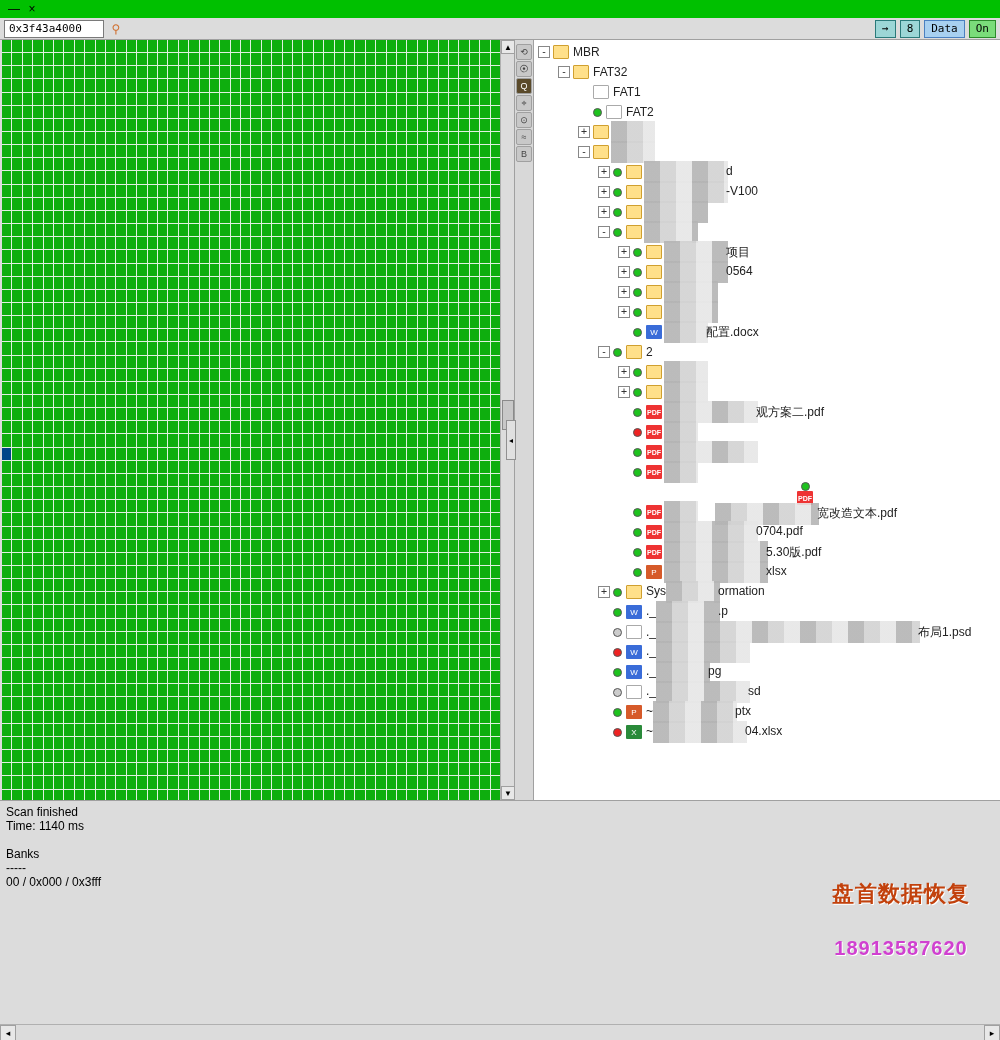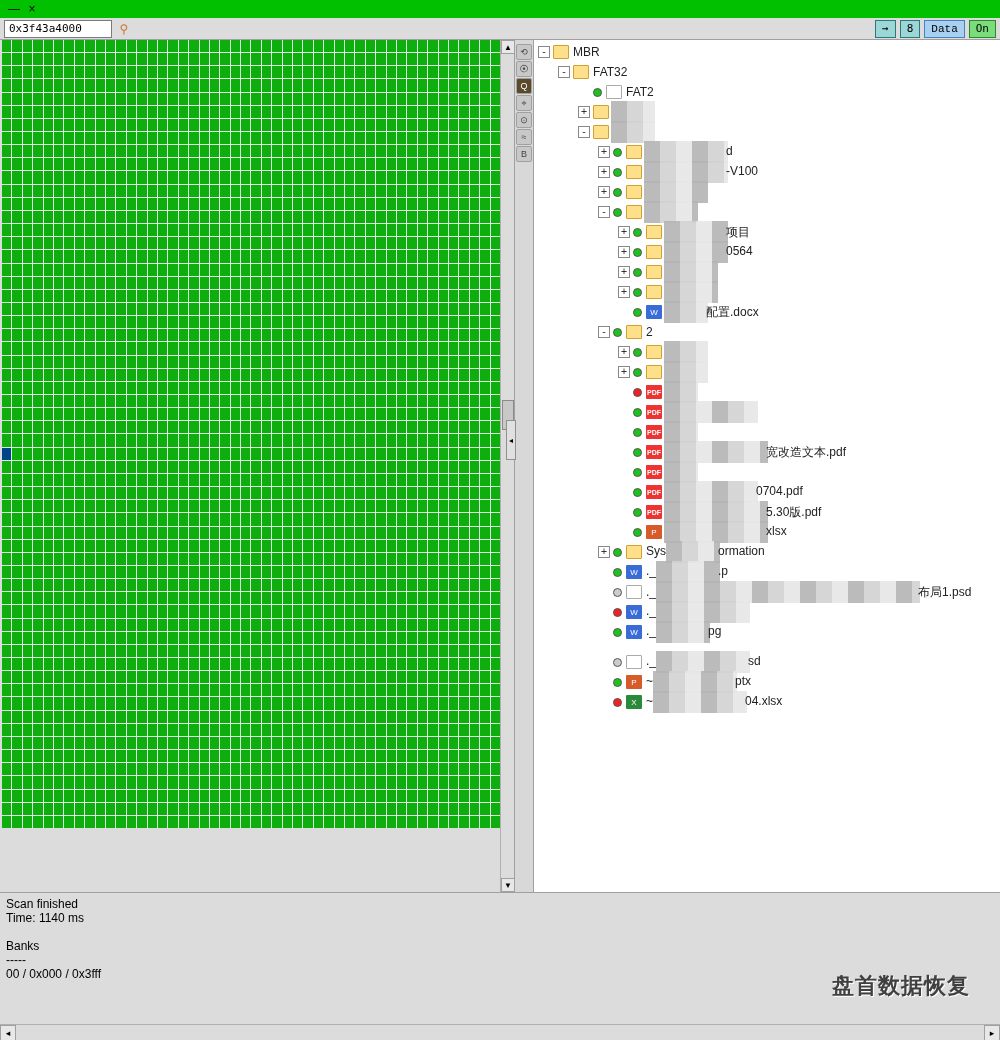--- a/index.html
+++ b/index.html
@@ -3,24 +3,24 @@
 <meta charset="utf-8">
 <style>
   * { box-sizing: border-box; margin: 0; padding: 0; font-family: "Segoe UI", Tahoma, sans-serif; font-size: 12px; }
   body { width: 1000px; height: 1040px; background: #dcdcdc; overflow: hidden; display: flex; flex-direction: column; }
   
   .titlebar { height: 18px; background: #00c000; color: #000; display: flex; align-items: center; padding: 0 4px; font-size: 11px; }
   .titlebar-text { flex: 1; }
   .titlebar-btn { width: 16px; height: 14px; line-height: 12px; display: inline-flex; justify-content: center; align-items: center; margin-left: 2px; cursor: pointer; }
   
   .topbar { height: 22px; background: #dcdcdc; display: flex; align-items: center; padding: 2px 4px; gap: 4px; border-bottom: 1px solid #a0a0a0; }
-  .addr-input { width: 108px; height: 18px; border: 1px solid #7a7a7a; background: #fff; padding: 0 4px; font-family: monospace; font-size: 11px; }
+  .addr-input { width: 100px; height: 18px; border: 1px solid #7a7a7a; background: #fff; padding: 0 4px; font-family: monospace; font-size: 11px; }
   .tb-ico { width: 16px; height: 16px; display: inline-flex; justify-content: center; align-items: center; font-size: 12px; cursor: pointer; }
   .tb-btn { height: 18px; padding: 0 6px; border: 1px solid #2a7a7a; background: #9cd6d6; font-size: 11px; font-family: monospace; cursor: pointer; text-align: center; }
-  .tb-btn.data { background: #a8d0f0; border-color: #4a80c0; font-family: Liberation Mono, monospace; }
+  .tb-btn.data { background: #a8d0f0; border-color: #4a80c0; }
   .tb-btn.on { background: #7adc7a; border-color: #2a8a2a; }
   .tb-spacer { flex: 1; }
 
   .main { flex: 1; display: flex; overflow: hidden; }
   
   .left-panel { width: 514px; background: #dcdcdc; position: relative; }
   .grid-canvas { position: absolute; top: 0; left: 2px; width: 498px; height: 788px; background: #118811; }
   .grid-cells { position: absolute; inset: 0; display: grid; grid-template-columns: repeat(48, 1fr); grid-template-rows: repeat(60, 1fr); gap: 1px; background: #e0f0e0; }
   .grid-cells > div { background: #0eae0e; }
   .grid-cells > div.sel { background: #004488; }
@@ -48,23 +48,23 @@
   .ficon.file { background:#fff; border:1px solid #aaa; border-radius:1px; }
   .ficon.pdf { background:#e33; color:#fff; font-size:7px; font-weight:bold; border-radius:1px; }
   .ficon.doc { background:#3a6cd8; color:#fff; border-radius:1px; font-size:8px; }
   .ficon.xls { background:#2a8a3a; color:#fff; border-radius:1px; font-size:8px; }
   .ficon.ppt { background:#d65a2a; color:#fff; border-radius:1px; font-size:8px; }
   .tlabel { position:relative; }
   .pixelate { position:relative; }
   .pixelate::before { content:""; position:absolute; left:-2px; top:-3px; right:-2px; bottom:-3px; background: repeating-linear-gradient(90deg, rgba(180,180,180,0.9) 0 16px, rgba(210,210,210,0.9) 16px 32px, rgba(230,230,230,0.9) 32px 48px); filter: blur(0.3px); }
   .tlabel span { position:relative; z-index:2; }
   
-  .bottom { height: 148px; background:#dcdcdc; border-top:1px solid #a0a0a0; position:relative; font-family: "Courier New", monospace; font-size:12px; color:#000; padding:4px 6px; white-space:pre; }
+  .bottom { height: 240px; background:#dcdcdc; border-top:1px solid #a0a0a0; position:relative; font-family: "Courier New", monospace; font-size:12px; color:#000; padding:4px 6px; white-space:pre; }
   .watermark { position:absolute; right:30px; top:50px; text-align:center; }
-  .watermark .w1 { font-size:22px; font-weight:bold; color:#404040; text-shadow: 1px 1px 0 #fff; letter-spacing:1px; }
+  .watermark .w1 { font-size:22px; font-weight:bold; color:#c2410c; text-shadow: 1px 1px 0 #fff; letter-spacing:1px; }
   .watermark .w2 { font-size:20px; font-weight:bold; color:#d040d0; text-shadow: 1px 1px 0 #fff; letter-spacing:1px; }
   .hscroll { position:absolute; left:0; bottom:0; right:0; height:16px; background:#dcdcdc; border-top:1px solid #b0b0b0; }
   .hscroll .harrow { position:absolute; top:0; width:16px; height:16px; background:#e8e8e8; border:1px solid #a0a0a0; display:flex; justify-content:center; align-items:center; font-size:9px; cursor:pointer; }
   .hscroll .harrowL { left:0; } .hscroll .harrowR { right:0; }
 </style>
 </head>
 <body>
 
 <div class="titlebar">
   <span class="titlebar-btn">—</span>
@@ -2993,20 +2993,25 @@
           <span class="ficon folder"></span>
           <span class="tlabel"><span>MBR</span></span>
         </div>
         <div class="tree-row" style="padding-left: 20px;">
           <span class="exp">-</span>
           <span class="ficon folder"></span>
           <span class="tlabel"><span>FAT32</span></span>
         </div>
         <div class="tree-row" style="padding-left: 40px;">
           <span class="exp blank"></span>
+          <span class="ficon file"></span>
+          <span class="tlabel"><span>FAT1</span></span>
+        </div>
+        <div class="tree-row" style="padding-left: 40px;">
+          <span class="exp blank"></span>
           <span class="dot green"></span>
           <span class="ficon file"></span>
           <span class="tlabel"><span>FAT2</span></span>
         </div>
         <div class="tree-row" style="padding-left: 40px;">
           <span class="exp">+</span>
           <span class="ficon folder"></span>
           <span class="tlabel"><span class="pixelate" style="display: inline-block; width: 40px; height: 16px; vertical-align: middle;"></span></span>
         </div>
         <div class="tree-row" style="padding-left: 40px;">
@@ -3081,37 +3086,43 @@
           <span class="tlabel"><span class="pixelate" style="display: inline-block; width: 40px; height: 16px; vertical-align: middle;"></span></span>
         </div>
         <div class="tree-row" style="padding-left: 80px;">
           <span class="exp">+</span>
           <span class="dot green"></span>
           <span class="ficon folder"></span>
           <span class="tlabel"><span class="pixelate" style="display: inline-block; width: 40px; height: 16px; vertical-align: middle;"></span></span>
         </div>
         <div class="tree-row" style="padding-left: 80px;">
           <span class="exp blank"></span>
+          <span class="dot green"></span>
+          <span class="ficon pdf">PDF</span>
+          <span class="tlabel"><span class="pixelate" style="display: inline-block; width: 90px; height: 16px; vertical-align: middle;"></span><span>观方案二.pdf</span></span>
+        </div>
+        <div class="tree-row" style="padding-left: 80px;">
+          <span class="exp blank"></span>
           <span class="dot red"></span>
           <span class="ficon pdf">PDF</span>
           <span class="tlabel"><span class="pixelate" style="display: inline-block; width: 30px; height: 16px; vertical-align: middle;"></span></span>
         </div>
         <div class="tree-row" style="padding-left: 80px;">
           <span class="exp blank"></span>
           <span class="dot green"></span>
           <span class="ficon pdf">PDF</span>
           <span class="tlabel"><span class="pixelate" style="display: inline-block; width: 90px; height: 16px; vertical-align: middle;"></span></span>
         </div>
         <div class="tree-row" style="padding-left: 80px;">
           <span class="exp blank"></span>
           <span class="dot green"></span>
           <span class="ficon pdf">PDF</span>
           <span class="tlabel"><span class="pixelate" style="display: inline-block; width: 30px; height: 16px; vertical-align: middle;"></span></span>
         </div>
-        <div class="tree-row" style="padding-left: 80px;">
+        <div class="tree-row" style="padding-left: 80px; flex-direction: column;">
           <span class="exp blank"></span>
           <span class="dot green"></span>
           <span class="ficon pdf">PDF</span>
           <span class="tlabel"><span class="pixelate" style="display: inline-block; width: 100px; height: 16px; vertical-align: middle;"></span><span>宽改造文本.pdf</span></span>
         </div>
         <div class="tree-row" style="padding-left: 80px;">
           <span class="exp blank"></span>
           <span class="dot green"></span>
           <span class="ficon pdf">PDF</span>
           <span class="tlabel"><span class="pixelate" style="display: inline-block; width: 30px; height: 16px; vertical-align: middle;"></span></span>
@@ -3157,21 +3168,21 @@
           <span class="dot red"></span>
           <span class="ficon doc">W</span>
           <span class="tlabel"><span style="margin-right: 2px;">._</span><span class="pixelate" style="display: inline-block; width: 90px; height: 16px; vertical-align: middle;"></span></span>
         </div>
         <div class="tree-row" style="padding-left: 60px;">
           <span class="exp blank"></span>
           <span class="dot green"></span>
           <span class="ficon doc">W</span>
           <span class="tlabel"><span style="margin-right: 2px;">._</span><span class="pixelate" style="display: inline-block; width: 50px; height: 16px; vertical-align: middle;"></span><span>pg</span></span>
         </div>
-        <div class="tree-row" style="padding-left: 60px; margin-top: 10px;">
+        <div class="tree-row" style="padding-left: 60px;">
           <span class="exp blank"></span>
           <span class="dot grey"></span>
           <span class="ficon file"></span>
           <span class="tlabel"><span style="margin-right: 2px;">._</span><span class="pixelate" style="display: inline-block; width: 90px; height: 16px; vertical-align: middle;"></span><span>sd</span></span>
         </div>
         <div class="tree-row" style="padding-left: 60px;">
           <span class="exp blank"></span>
           <span class="dot green"></span>
           <span class="ficon ppt">P</span>
           <span class="tlabel"><span style="margin-right: 2px;">~</span><span class="pixelate" style="display: inline-block; width: 80px; height: 16px; vertical-align: middle;"></span><span>ptx</span></span>

